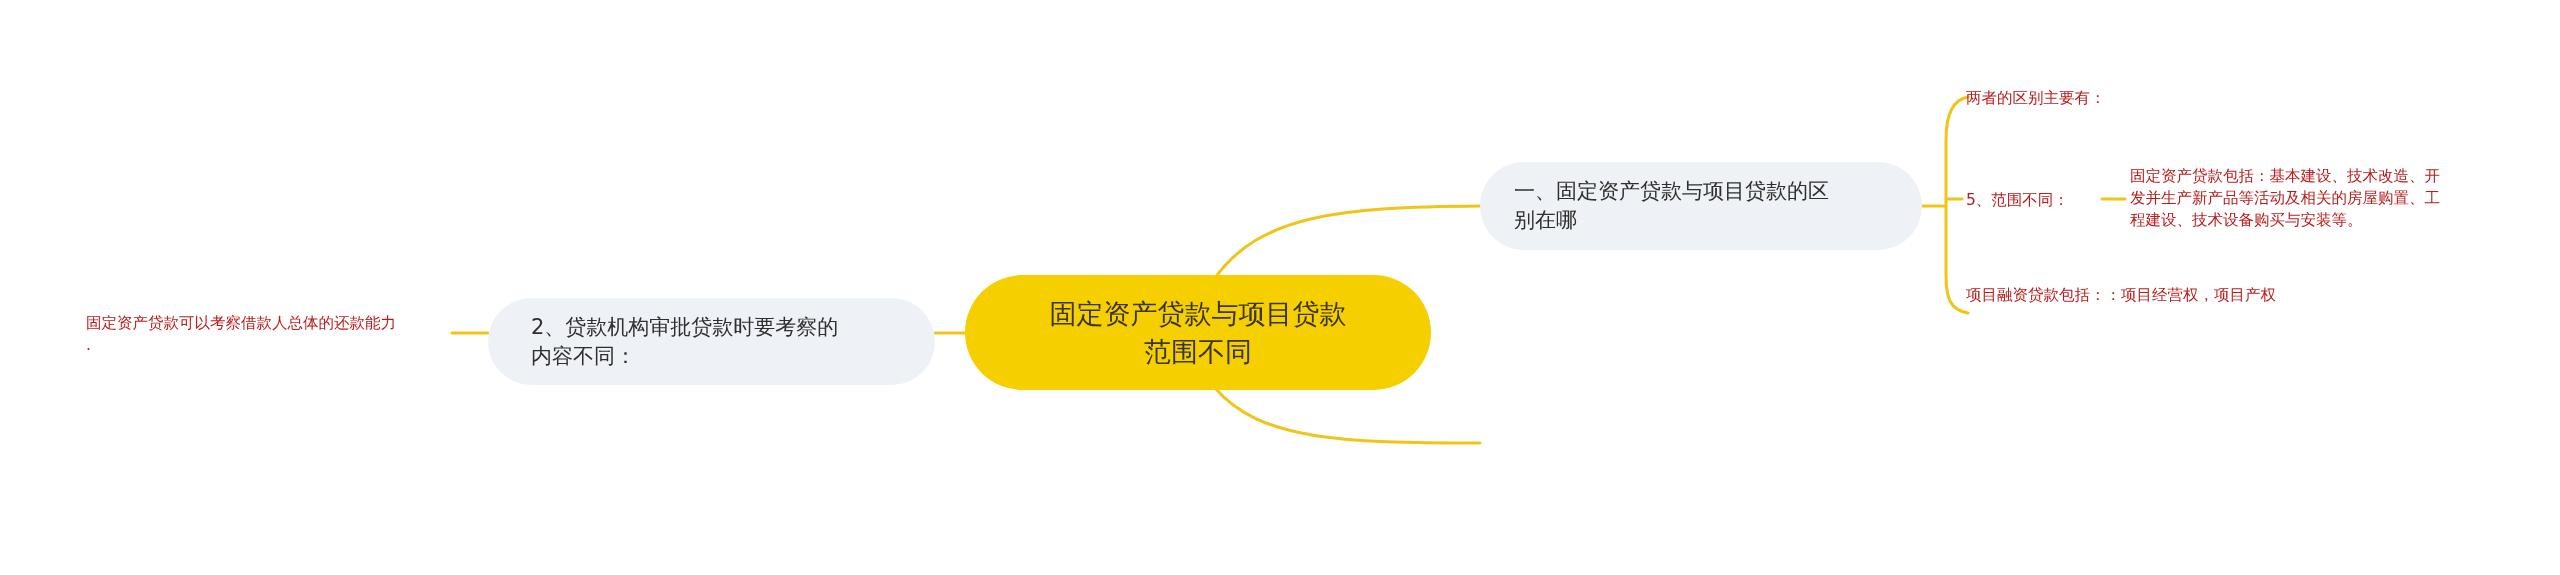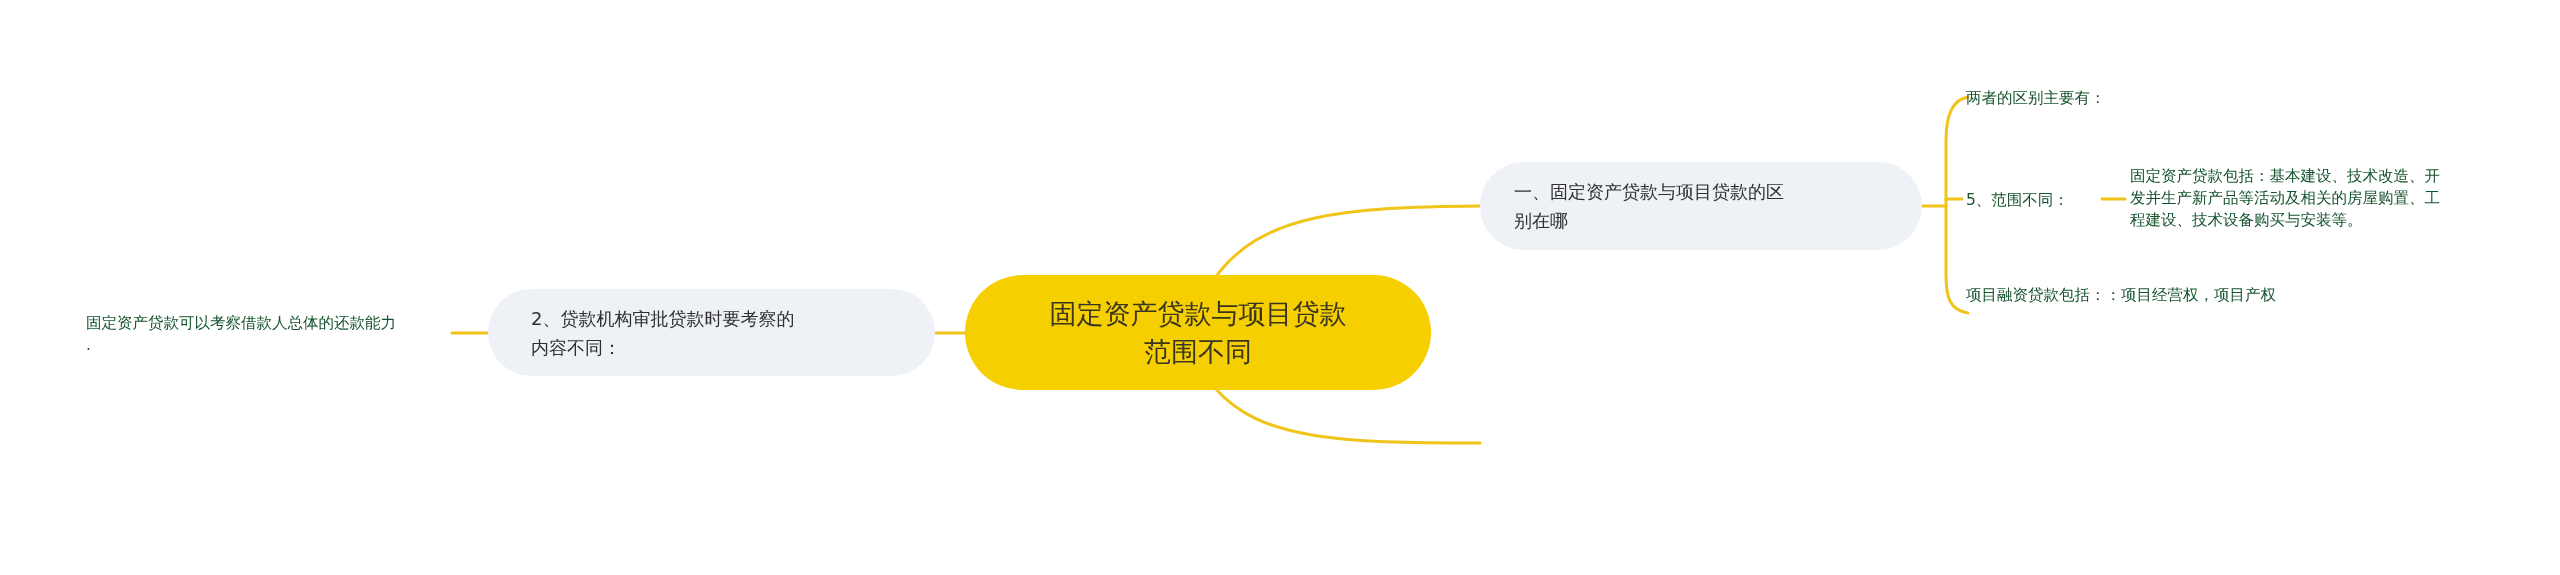--- a/index.html
+++ b/index.html
@@ -36,30 +36,30 @@
     justify-content: center;
     text-align: center;
     font-size: 27px;
     line-height: 38px;
     color: #3a3520;
     padding: 16px 40px;
   }
   .sub {
     background: #eef1f5;
     border-radius: 44px;
-    font-size: 18px;
+    font-size: 21px;
     line-height: 29px;
     padding: 0 40px;
     color: #2f2f2f;
   }
   .leaf {
     background: transparent;
     font-size: 15.5px;
     line-height: 22px;
-    color: #14532d;
+    color: #b91c1c;
     padding: 0;
   }
   .node span { display: block; }
 </style>
 </head>
 <body>
 
 <div id="canvas">
 
   <svg class="links" viewBox="0 0 2560 575">
@@ -113,21 +113,21 @@
     </div>
   </div>
 
   <div class="node leaf" style="left:1966px; top:284px; width:400px; height:46px; align-items:flex-start;">
     <div>
       <span>项目融资贷款包括：：项目经营权，项目产权</span>
     </div>
   </div>
 
 
-  <div class="node sub" style="left:488px; top:289px; width:447px; height:87px; padding-left:43px;">
+  <div class="node sub" style="left:488px; top:298px; width:447px; height:87px; padding-left:43px;">
     <div>
       <span>2、贷款机构审批贷款时要考察的</span>
       <span>内容不同：</span>
     </div>
   </div>
 
   <div class="node leaf" style="left:86px; top:310px; width:370px; height:46px; align-items:flex-end;">
     <div>
       <span>固定资产贷款可以考察借款人总体的还款能力</span>
       <span>.</span>

